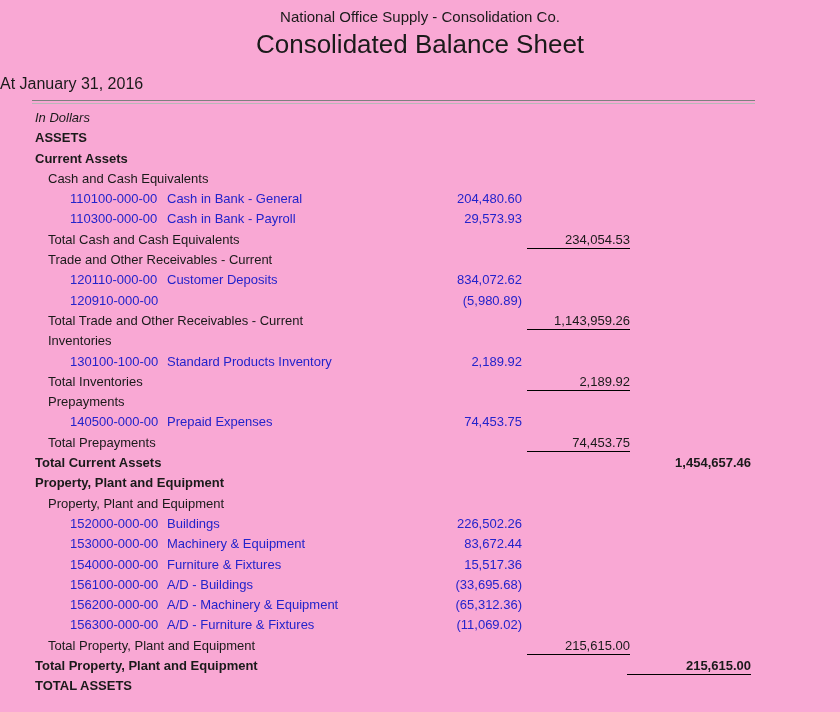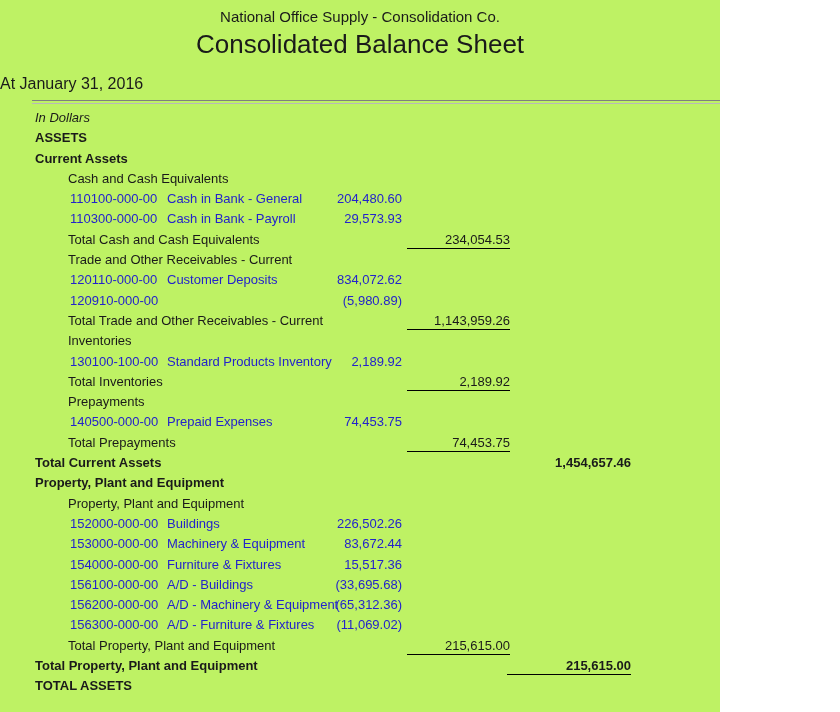--- a/index.html
+++ b/index.html
@@ -2,38 +2,38 @@
 <html style="--blue: #2323cb; --ink: #1a1a1a;"><head>
 <meta charset="utf-8">
 <style>
   :root { --blue: #2323cb; --ink: #1a1a1a; }
   html, body { margin: 0; padding: 0; background: #ffffff; }
   body {
     width: 840px; height: 712px;
     font-family: "Liberation Sans", sans-serif;
     color: var(--ink);
   }
-  .page { position: relative; width: 720px; height: 712px; background: #bef264; overflow: hidden; }
+  .page { position: relative; width: 840px; height: 712px; background: #f9a8d4; overflow: hidden; }
 
   
   .company { padding-top: 7px; text-align: center; font-size: 15px; height: 19px; line-height: 19px; }
   .title   { margin: 3px 0 0 0; text-align: center; font-size: 26px; font-weight: normal; height: 31px; line-height: 31px; }
   .date    { margin-top: 16px; text-align: left; font-size: 16px; height: 15px; line-height: 15px; }
   .rule {
     margin: 9px 0 0 32px; width: 723px; height: 2px;
     border-top: 1px solid #7f7f7f; border-bottom: 1px solid #b8b8b8;
   }
 
   
   .rows { margin-top: 4px; }
   .row { position: relative; height: 20.3px; line-height: 20.3px; font-size: 13px; white-space: nowrap; }
   .row.bold { font-weight: bold; }
   .row.italic { font-style: italic; }
   .indent0 .label { margin-left: 35px; }
-  .indent1 .label { margin-left: 68px; }
+  .indent1 .label { margin-left: 48px; }
   .code      { position: absolute; left: 70px;  color: var(--blue); }
   .acct-name { position: absolute; left: 167px; color: var(--blue); }
 
   .amt { position: absolute; top: 0; height: 100%; text-align: right; }
   .amt.blue { color: var(--blue); text-align: right; }
   .col1 { right: 318px; width: 120px; }
   .col2 { right: 210px; width: 103px; }
   .col3 { right: 89px;  width: 124px; }
 
   .u-single::after {

